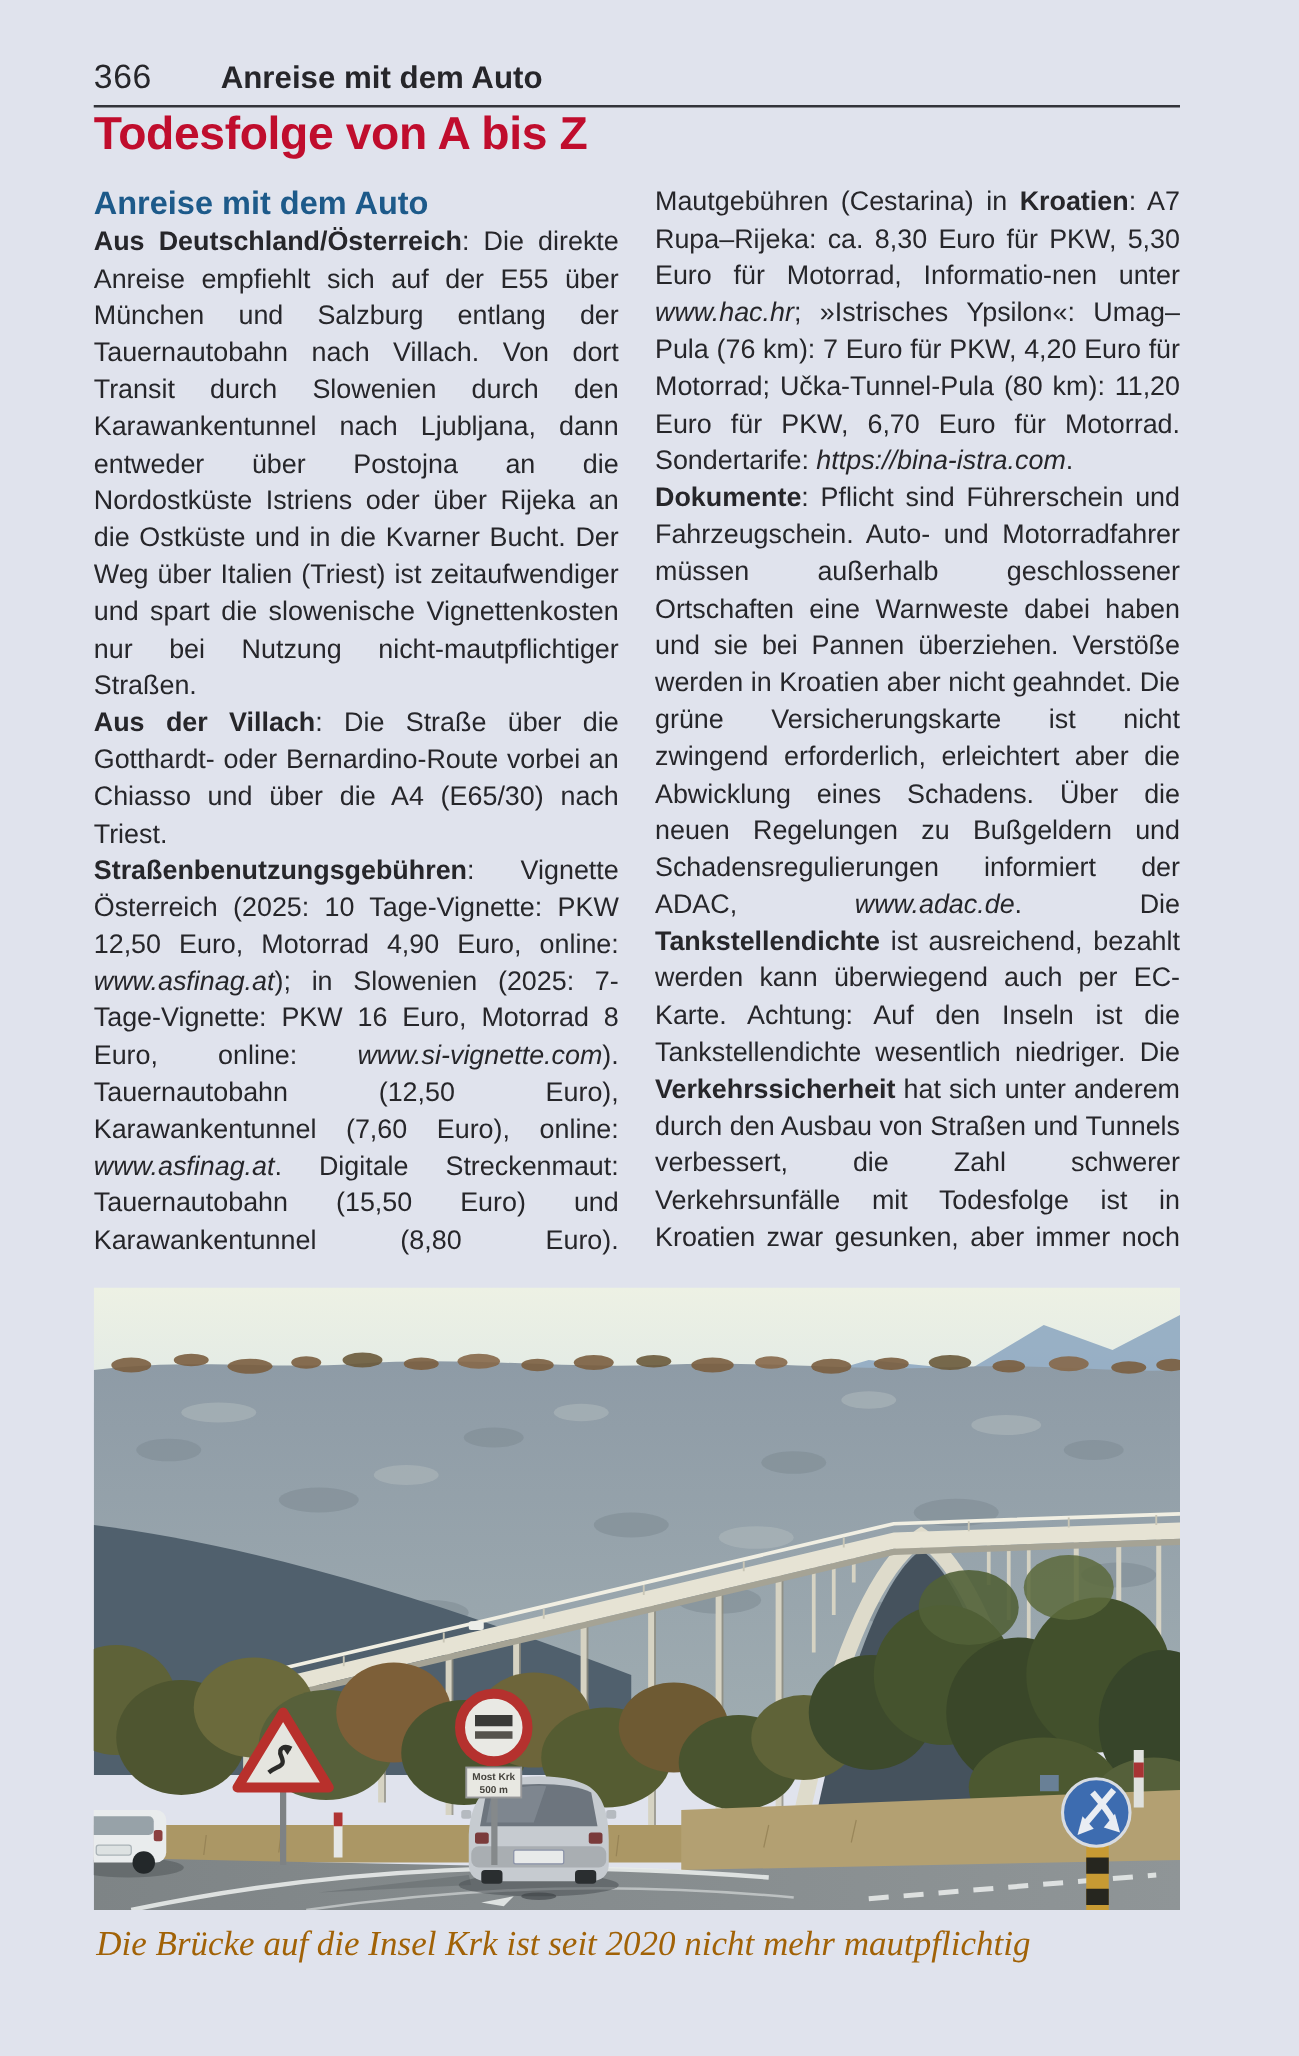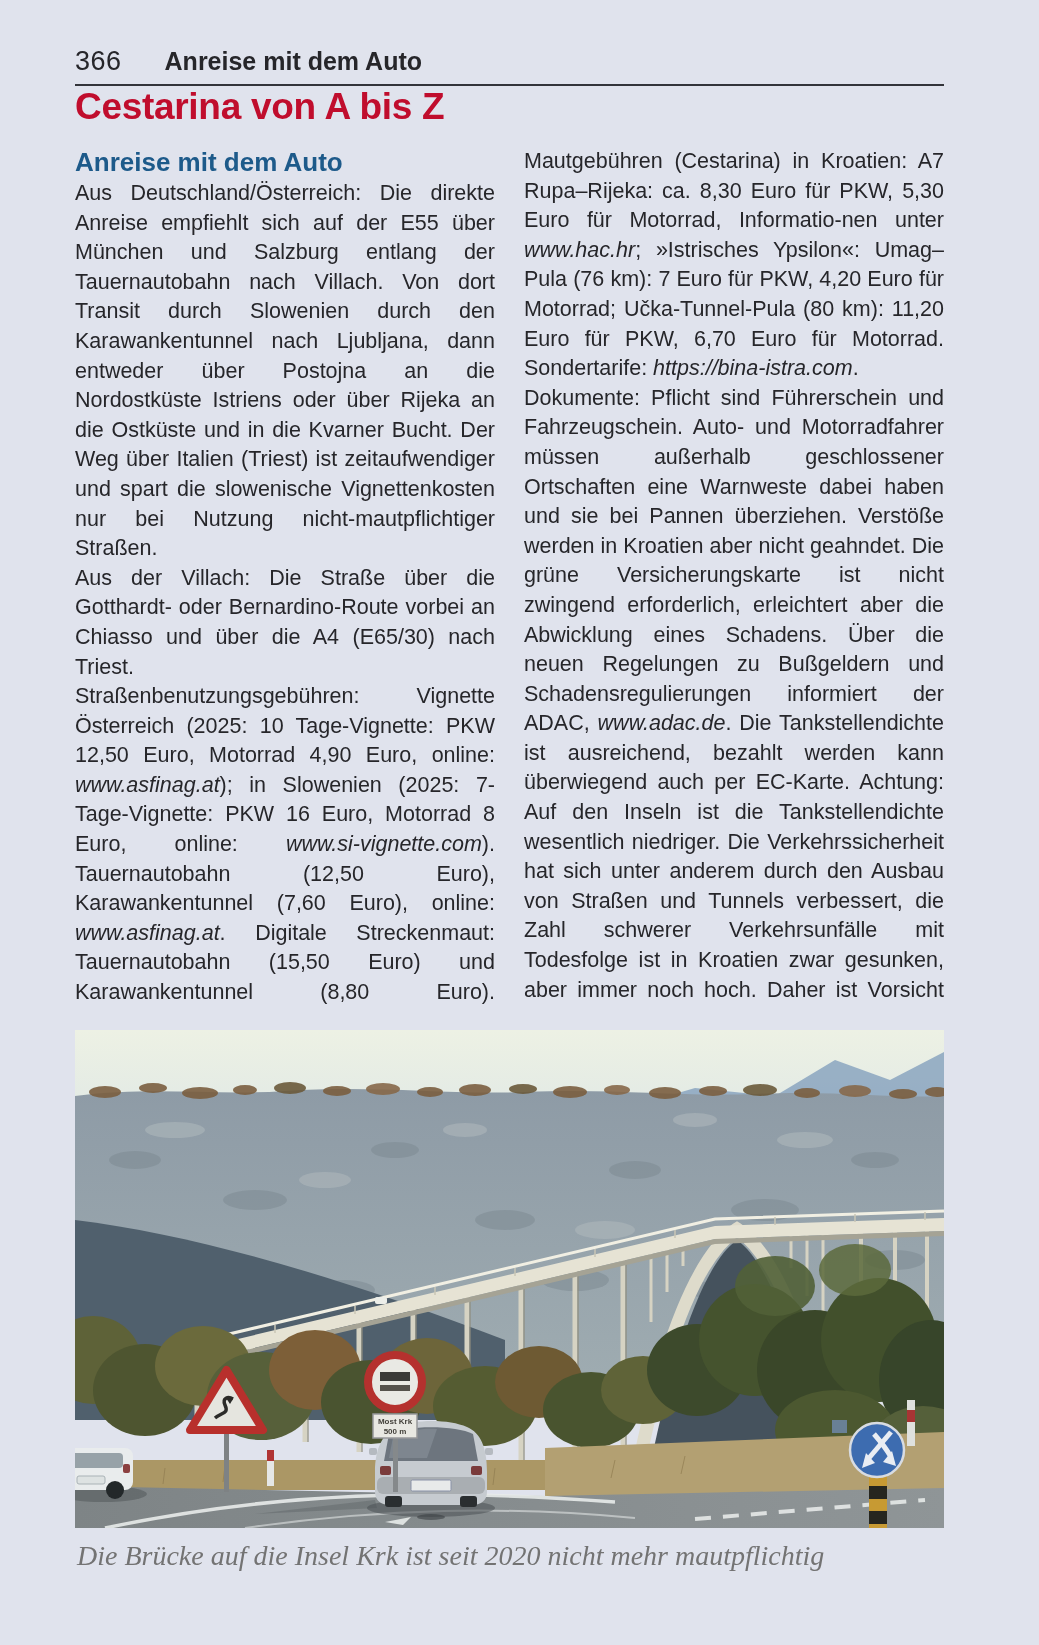--- a/index.html
+++ b/index.html
@@ -10,21 +10,21 @@
     color:#26262a;
     position:relative;
     overflow:hidden;
   }
   .page{position:absolute;inset:0;}
   
   .header-row{
     position:absolute;left:75px;top:46px;width:869px;
     border-bottom:2.5px solid #33343a;
     padding-bottom:7px;
-    display:flex;align-items:baseline;
+    display:flex;align-items:baseline;gap:12px;
   }
   .page-num{font-size:27px;letter-spacing:.5px;}
   .running-head{font-size:25px;font-weight:700;margin-left:43px;}
   
   .chapter-title{
     position:absolute;left:75px;top:86px;margin:0;
     font-size:37px;font-weight:700;color:#c00d2d;letter-spacing:-.3px;
   }
   
   .columns{
@@ -34,43 +34,43 @@
     text-align:justify;
     hyphens:auto;
     overflow:hidden;
   }
   .section-heading{
     margin:0 0 2px 0;
     font-size:26px;line-height:30px;font-weight:700;color:#1d5a8a;
     text-align:left;
   }
   .columns p{margin:0;}
-  .b{font-weight:400;margin-top:11px;}
+  .b{font-weight:700;margin-top:11px;}
   .i{font-style:italic;}
   
   figure.photo{position:absolute;left:75px;top:1030px;width:869px;height:530px;margin:0;}
   figure.photo svg{display:block;width:869px;height:498px;}
   
   .caption{
     position:absolute;left:77px;top:1540px;margin:0;
     font-family:"Liberation Serif","DejaVu Serif",serif;
-    font-style:italic;font-size:28px;color:#737373;
+    font-style:italic;font-size:28px;color:#a16207;
   }
 </style>
 </head>
 <body>
 
 <div class="page">
 
   <div class="header-row">
     <span class="page-num">366</span>
     <span class="running-head">Anreise mit dem Auto</span>
   </div>
 
-  <h1 class="chapter-title">Cestarina von A bis Z</h1>
+  <h1 class="chapter-title">Todesfolge von A bis Z</h1>
 
   <section class="columns">
     <h2 class="section-heading">Anreise mit dem Auto</h2>
     <div id="article-paragraphs">
         <p><span class="b">Aus Deutschland/Österreich</span><span>: Die direkte Anreise empfiehlt sich auf der E55 über München und Salzburg entlang der Tauernautobahn nach Villach. Von dort Transit durch Slowenien durch den Karawankentunnel nach Ljubljana, dann entweder über Postojna an die Nordostküste Istriens oder über Rijeka an die Ostküste und in die Kvarner Bucht. Der Weg über Italien (Triest) ist zeitaufwendiger und spart die slowenische Vignettenkosten nur bei Nutzung nicht-mautpflichtiger Straßen.</span></p>
         <p><span class="b">Aus der Villach</span><span>: Die Straße über die Gotthardt- oder Bernardino-Route vorbei an Chiasso und über die A4 (E65/30) nach Triest.</span></p>
         <p><span class="b">Straßenbenutzungsgebühren</span><span>: Vignette Österreich (2025: 10 Tage-Vignette: PKW 12,50 Euro, Motorrad 4,90 Euro, online: </span><span class="i">www.asfinag.at</span><span>); in Slowenien (2025: 7-Tage-Vignette: PKW 16 Euro, Motorrad 8 Euro, online: </span><span class="i">www.si-vignette.com</span><span>). Tauernautobahn (12,50 Euro), Karawankentunnel (7,60 Euro), online: </span><span class="i">www.asfinag.at</span><span>. Digitale Streckenmaut: Tauernautobahn (15,50 Euro) und Karawankentunnel (8,80 Euro). Mautgebühren (Cestarina) in </span><span class="b">Kroatien</span><span>: A7 Rupa–Rijeka: ca. 8,30 Euro für PKW, 5,30 Euro für Motorrad, Informatio-nen unter </span><span class="i">www.hac.hr</span><span>; »Istrisches Ypsilon«: Umag–Pula (76 km): 7 Euro für PKW, 4,20 Euro für Motorrad; Učka-Tunnel-Pula (80 km): 11,20 Euro für PKW, 6,70 Euro für Motorrad. Sondertarife: </span><span class="i">https://bina-istra.com</span><span>.</span></p>
         <p><span class="b">Dokumente</span><span>: Pflicht sind Führerschein und Fahrzeugschein. Auto- und Motorradfahrer müssen außerhalb geschlossener Ortschaften eine Warnweste dabei haben und sie bei Pannen überziehen. Verstöße werden in Kroatien aber nicht geahndet. Die grüne Versicherungskarte ist nicht zwingend erforderlich, erleichtert aber die Abwicklung eines Schadens. Über die neuen Regelungen zu Bußgeldern und Schadensregulierungen informiert der ADAC, </span><span class="i">www.adac.de</span><span>. Die </span><span class="b">Tankstellendichte</span><span> ist ausreichend, bezahlt werden kann überwiegend auch per EC-Karte. Achtung: Auf den Inseln ist die Tankstellendichte wesentlich niedriger. Die </span><span class="b">Verkehrssicherheit</span><span> hat sich unter anderem durch den Ausbau von Straßen und Tunnels verbessert, die Zahl schwerer Verkehrsunfälle mit Todesfolge ist in Kroatien zwar gesunken, aber immer noch hoch. Daher ist Vorsicht geboten: Die Fahrweise der Einheimischen ist »temperamentvoll«. Und es</span></p>
       </div>
   </section>

